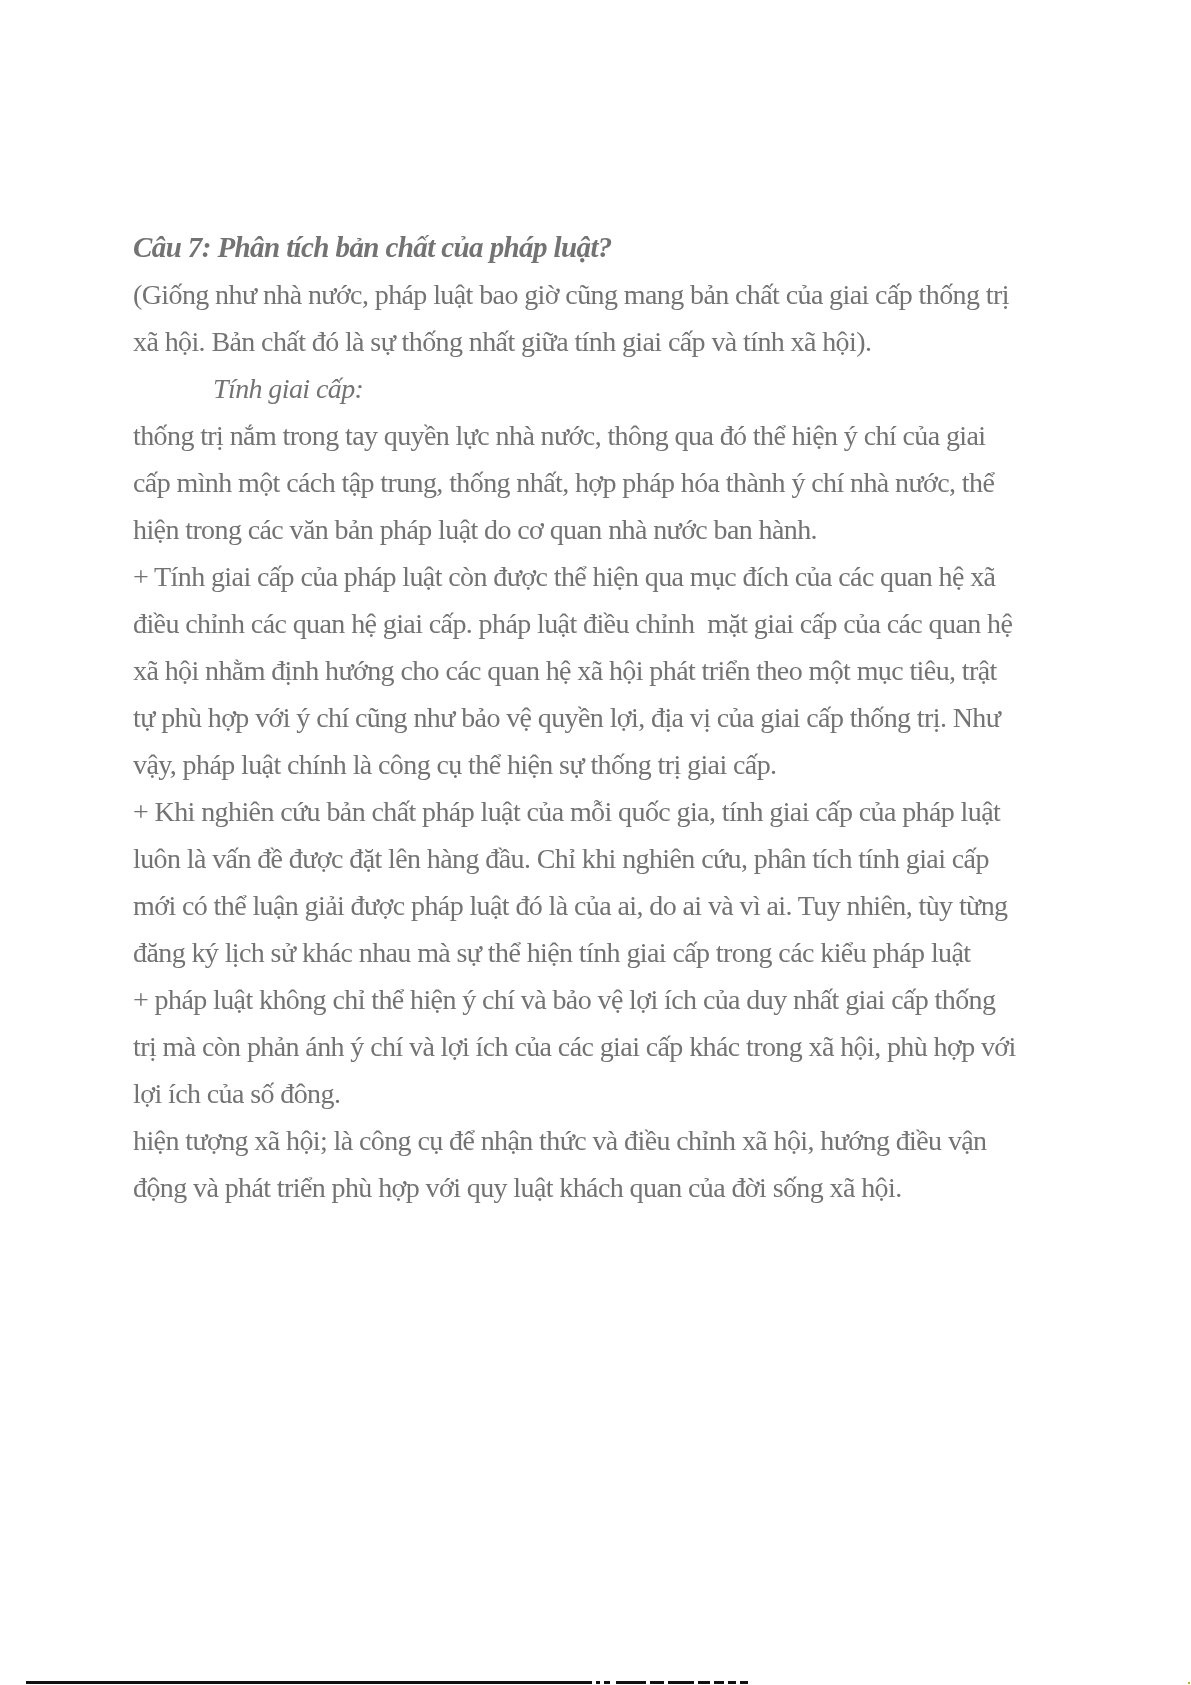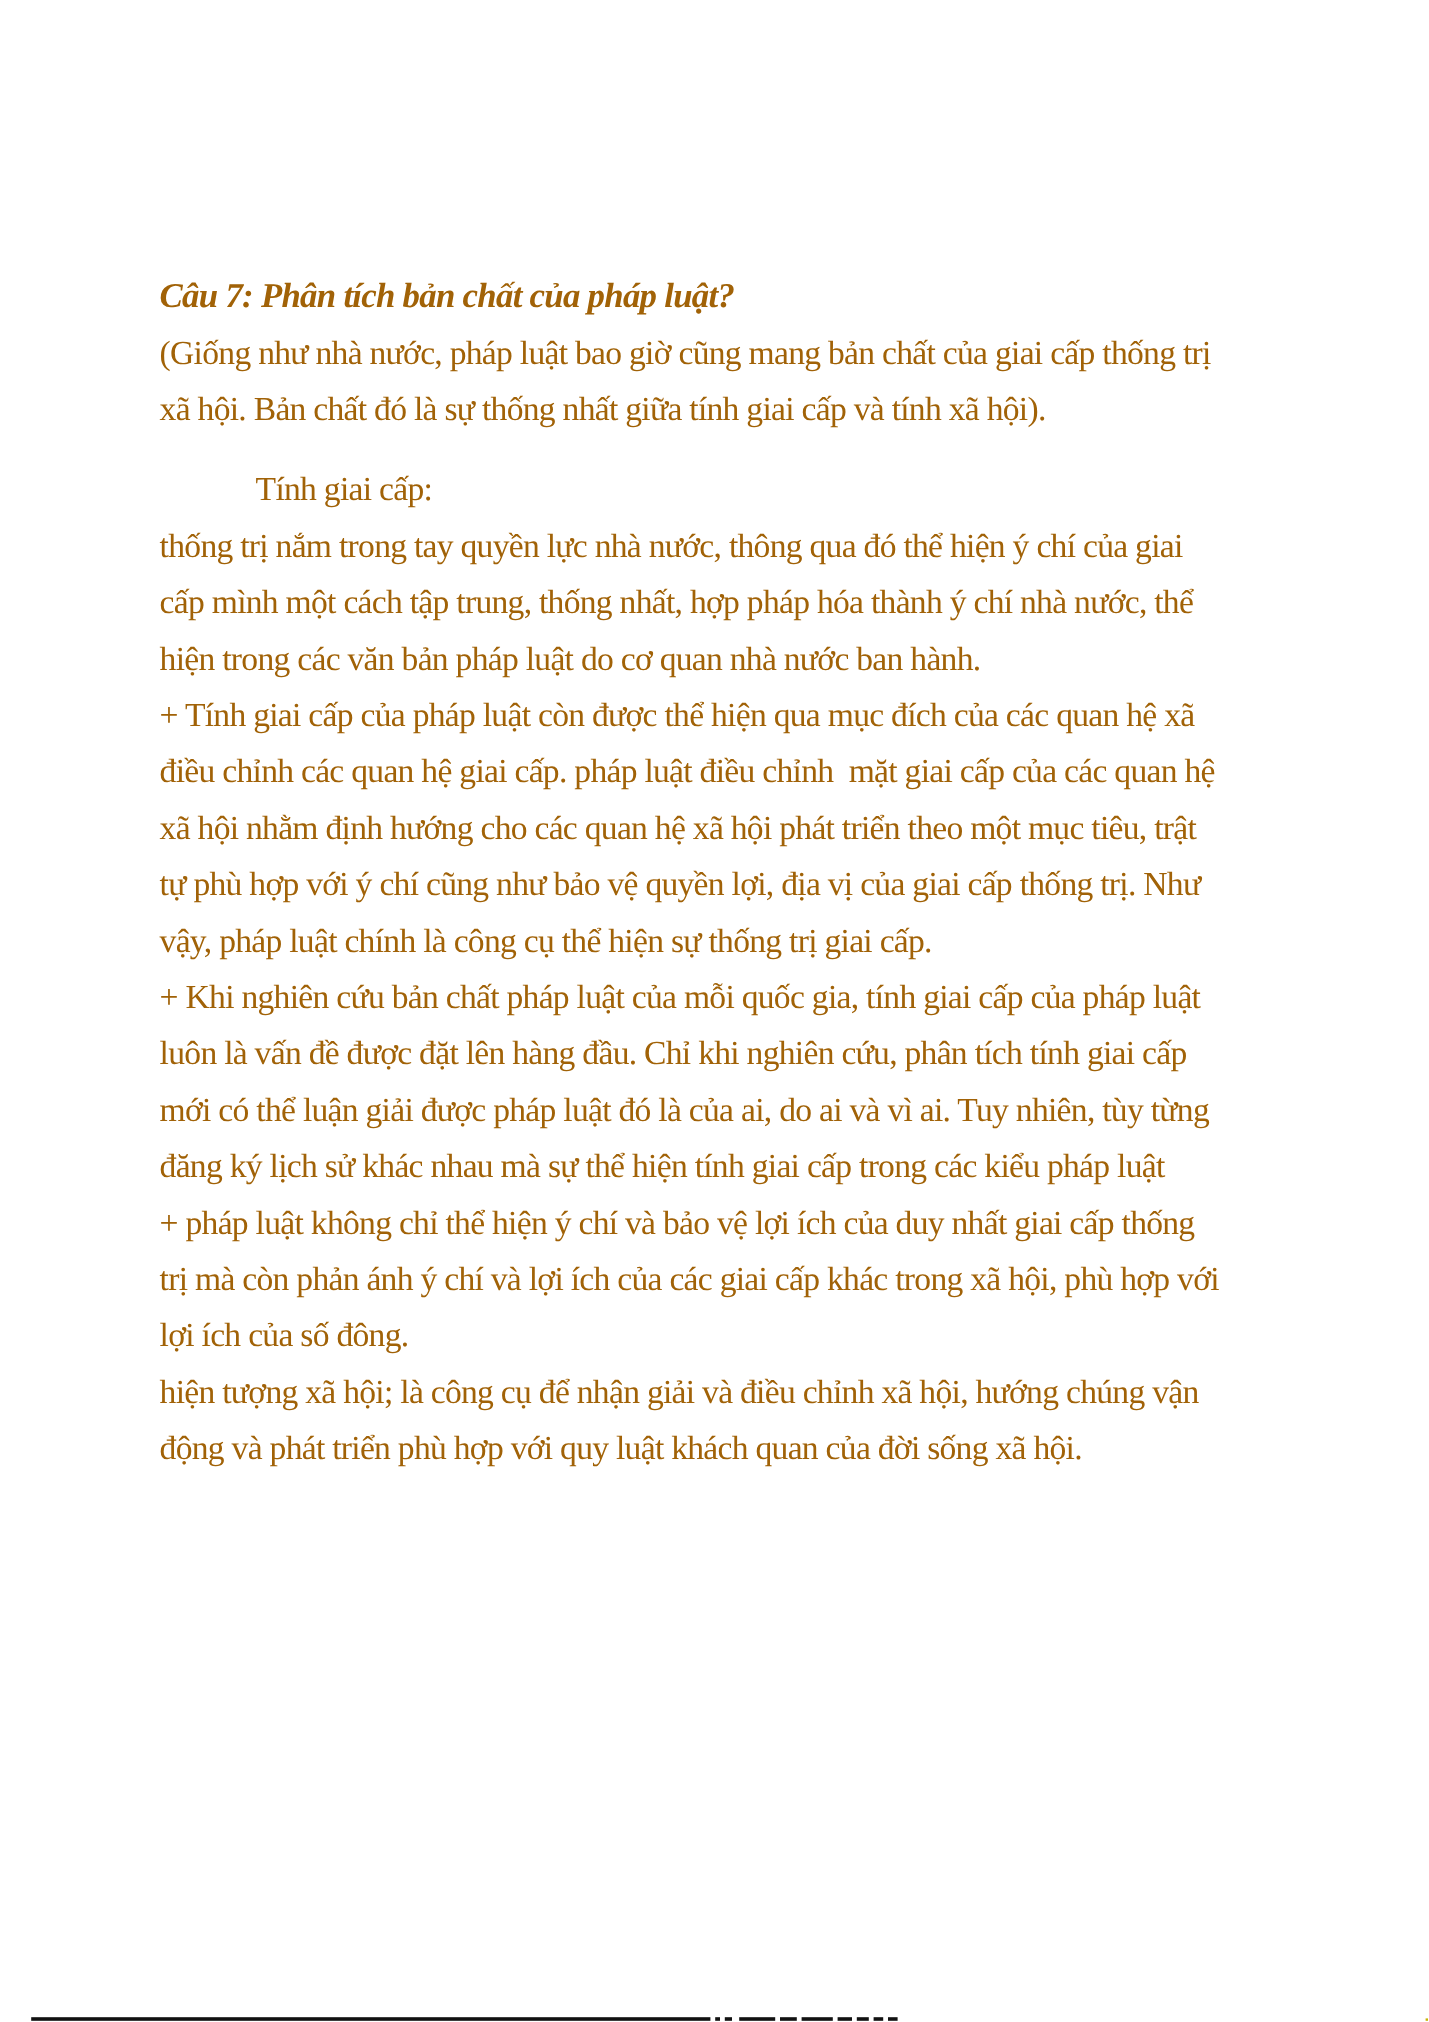--- a/index.html
+++ b/index.html
@@ -24,22 +24,22 @@
     font-size: 28px;
     letter-spacing: -0.6px;
     white-space: pre;
   }
   .ln.heading {
     font-weight: bold;
     font-style: italic;
     font-size: 29px;
   }
   .ln.italic-indent {
+    font-style: italic;
     padding-left: 80px;
-    margin-top: 20px;
   }
   .bottom-artifact {
     position: absolute;
     left: 0;
     top: 1680px;
     width: 1191px;
     height: 5px;
   }
   .seg {
     position: absolute;
@@ -49,21 +49,21 @@
   .corner-dot {
     position: absolute;
     top: 2px;
     width: 2px;
     height: 2px;
   }
 </style>
 </head>
 <body>
 
-<div class="page" style="background: rgb(255, 255, 255); color: #a16207;">
+<div class="page" style="background: rgb(255, 255, 255); color: #737373;">
 
   <div class="doc">
 
   <div class="ln heading">Câu 7: Phân tích bản chất của pháp luật?</div>
       <div class="ln normal">(Giống như nhà nước, pháp luật bao giờ cũng mang bản chất của giai cấp thống trị</div>
       <div class="ln normal">xã hội. Bản chất đó là sự thống nhất giữa tính giai cấp và tính xã hội).</div>
       <div class="ln italic-indent">Tính giai cấp:</div>
       <div class="ln normal">thống trị nắm trong tay quyền lực nhà nước, thông qua đó thể hiện ý chí của giai</div>
       <div class="ln normal">cấp mình một cách tập trung, thống nhất, hợp pháp hóa thành ý chí nhà nước, thể</div>
       <div class="ln normal">hiện trong các văn bản pháp luật do cơ quan nhà nước ban hành.</div>
@@ -72,21 +72,21 @@
       <div class="ln normal">xã hội nhằm định hướng cho các quan hệ xã hội phát triển theo một mục tiêu, trật</div>
       <div class="ln normal">tự phù hợp với ý chí cũng như bảo vệ quyền lợi, địa vị của giai cấp thống trị. Như</div>
       <div class="ln normal">vậy, pháp luật chính là công cụ thể hiện sự thống trị giai cấp.</div>
       <div class="ln normal">+ Khi nghiên cứu bản chất pháp luật của mỗi quốc gia, tính giai cấp của pháp luật</div>
       <div class="ln normal">luôn là vấn đề được đặt lên hàng đầu. Chỉ khi nghiên cứu, phân tích tính giai cấp</div>
       <div class="ln normal">mới có thể luận giải được pháp luật đó là của ai, do ai và vì ai. Tuy nhiên, tùy từng</div>
       <div class="ln normal">đăng ký lịch sử khác nhau mà sự thể hiện tính giai cấp trong các kiểu pháp luật</div>
       <div class="ln normal">+ pháp luật không chỉ thể hiện ý chí và bảo vệ lợi ích của duy nhất giai cấp thống</div>
       <div class="ln normal">trị mà còn phản ánh ý chí và lợi ích của các giai cấp khác trong xã hội, phù hợp với</div>
       <div class="ln normal">lợi ích của số đông.</div>
-      <div class="ln normal">hiện tượng xã hội; là công cụ để nhận giải và điều chỉnh xã hội, hướng chúng vận</div>
+      <div class="ln normal">hiện tượng xã hội; là công cụ để nhận thức và điều chỉnh xã hội, hướng điều vận</div>
       <div class="ln normal">động và phát triển phù hợp với quy luật khách quan của đời sống xã hội.</div>
     </div>
 
   <div class="bottom-artifact">
 
   <div class="seg" style="left: 26px; width: 566px; background: rgb(17, 17, 17);"></div>
       <div class="seg" style="left: 596px; width: 4px; background: rgb(17, 17, 17);"></div>
       <div class="seg" style="left: 604px; width: 6px; background: rgb(17, 17, 17);"></div>
       <div class="seg" style="left: 616px; width: 30px; background: rgb(17, 17, 17);"></div>
       <div class="seg" style="left: 650px; width: 14px; background: rgb(17, 17, 17);"></div>

